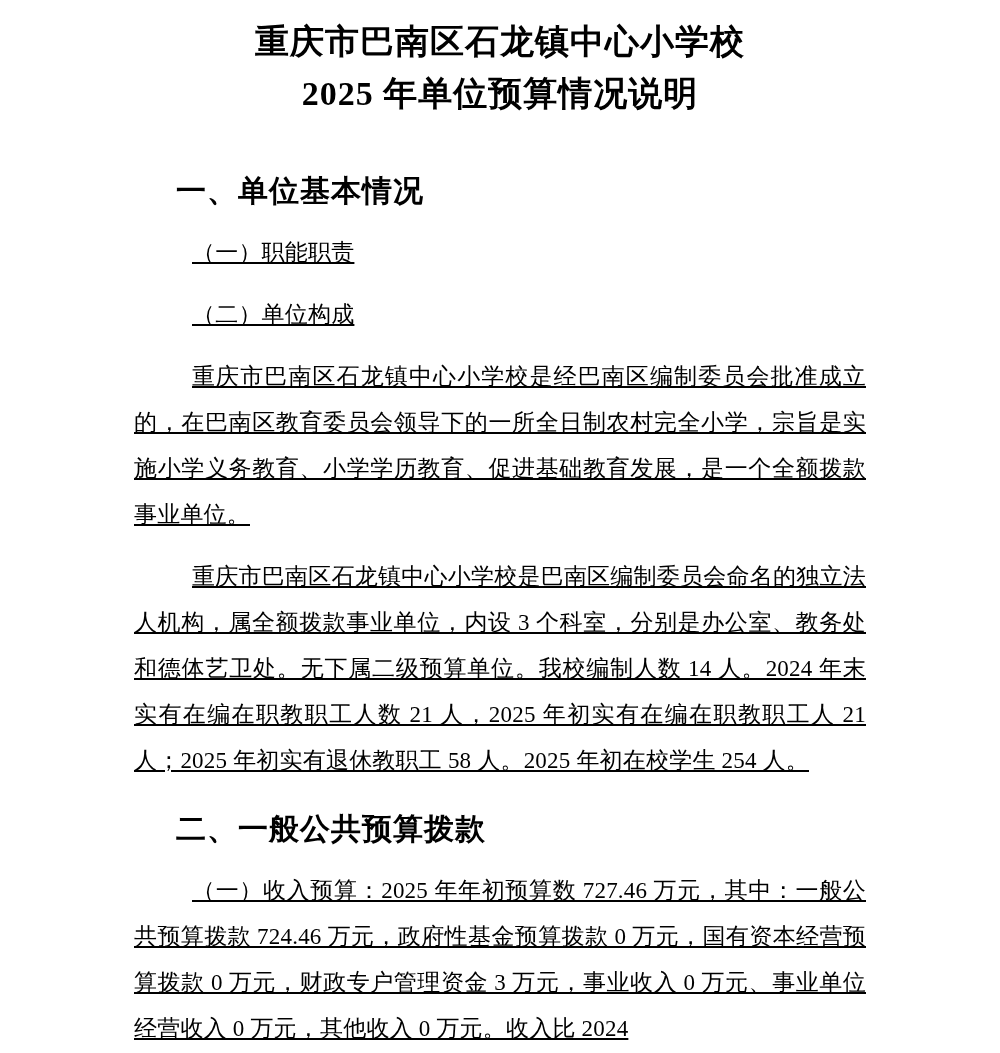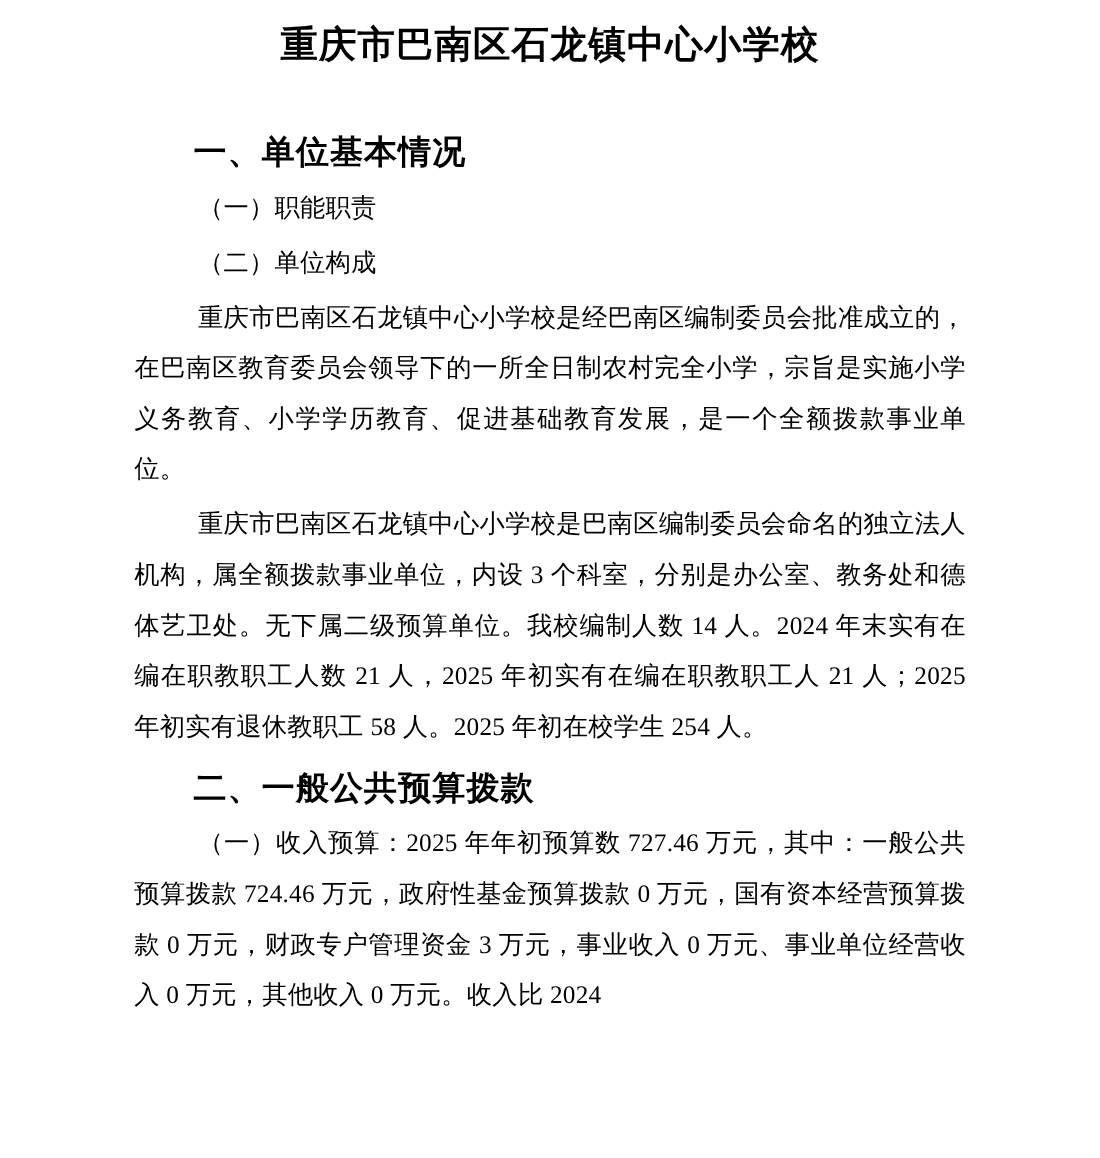--- a/index.html
+++ b/index.html
@@ -44,39 +44,41 @@
     font-size: 30px;
     line-height: 46px;
     margin: 0;
     padding: 0;
     text-indent: 58px;
     letter-spacing: 1px;
   }
   p.para {
     font-size: 23px;
     line-height: 46px;
-    margin: 4px;
+    margin: 16px;
     padding: 0;
     text-indent: 58px;
     text-align: justify;
     text-justify: inter-ideograph;
     letter-spacing: 0.2px;
+    text-decoration: underline;
   }
   p.para.sub {
     text-indent: 58px;
   }
   .gap-sm { height: 6px; }
 </style>
 </head>
 <body>
 
 <div class="page">
 
   <div class="doc-title">
     <span class="line">重庆市巴南区石龙镇中心小学校</span>
+    <span class="line">2025 年单位预算情况说明</span>
   </div>
 
   <div class="spacer-after-title"></div>
 
   <h2 class="section-heading">一、单位基本情况</h2>
 
   <p class="para sub">（一）职能职责</p>
 
   <p class="para sub">（二）单位构成</p>
 

